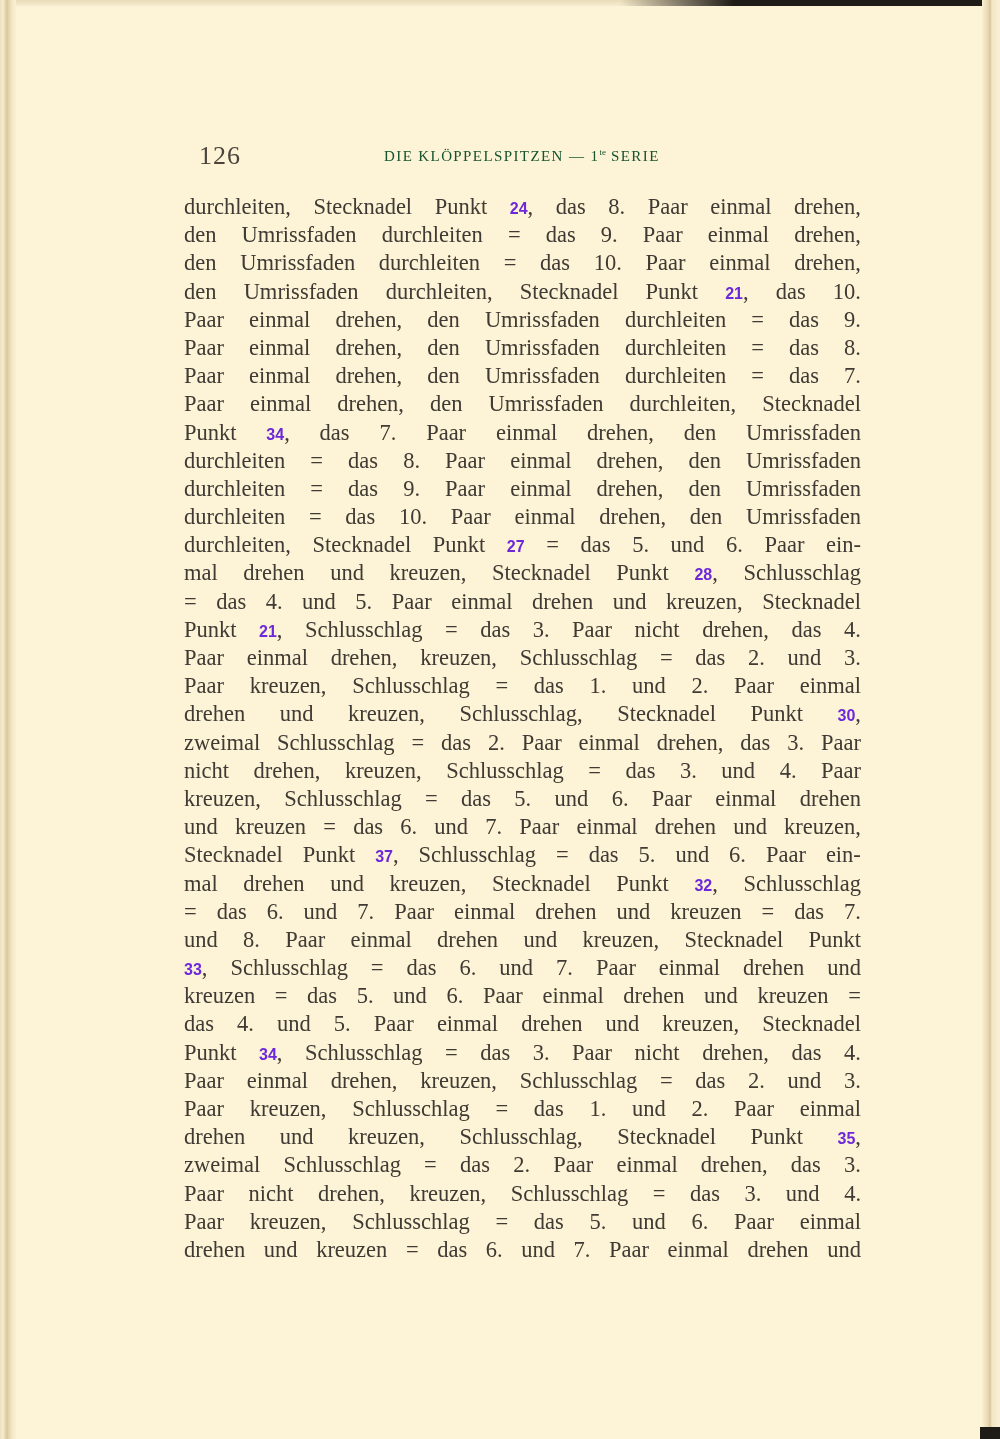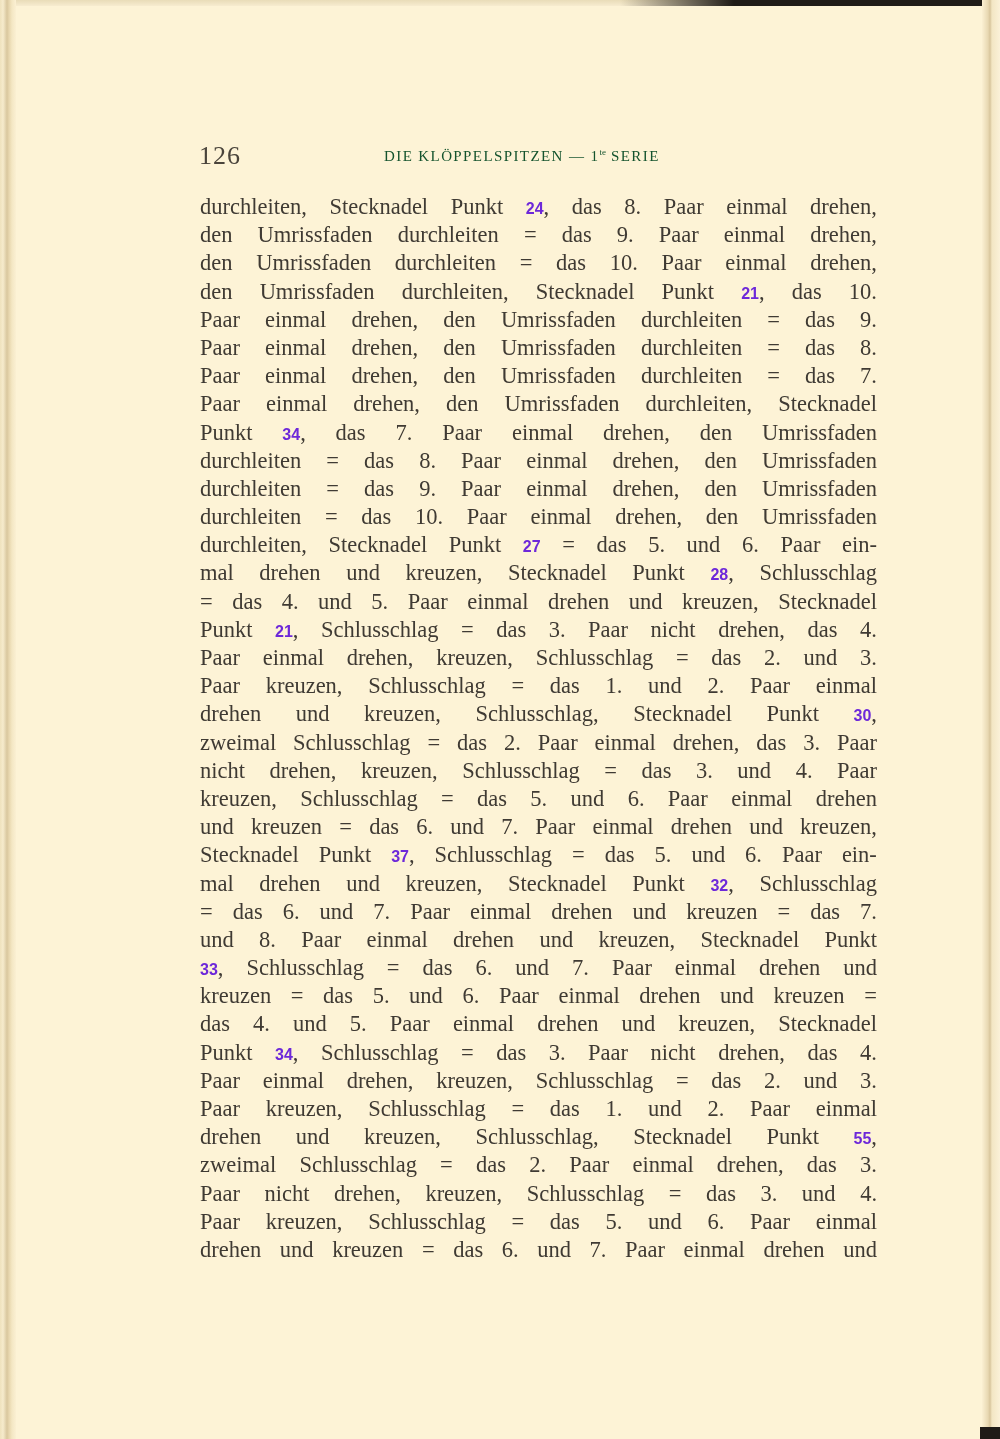--- a/index.html
+++ b/index.html
@@ -15,21 +15,21 @@
       background: linear-gradient(to right, rgba(40,35,30,0), #1f1b17 30%); }
     .left-edge { position: absolute; left: 0; top: 0; bottom: 0; width: 16px;
       background: linear-gradient(to right, #efe2bd 0, #f6ebcc 3px, #d9c79e 7px, #e7d6ad 9px, #f4e7c4 12px, #fbf0d3 16px); }
     .right-edge { position: absolute; right: 0; top: 0; bottom: 0; width: 18px;
       background: linear-gradient(to right, #fbf0d3 0, #e8d8b2 6px, #d8c59c 8px, #f3e6c4 10px, #fbf1d8 18px); }
     .bottom-dark { position: absolute; right: 0; bottom: 0; width: 20px; height: 12px; background: #1f1b17; }
     .header { position: absolute; top: 141px; left: 199px; width: 680px; height: 36px; }
     .page-number { position: absolute; left: 0; top: 0; font-size: 26px; letter-spacing: 1px; color: #4a443b; }
     .running-head { position: absolute; left: 185px; top: 6px; font-size: 15px; letter-spacing: 1.4px; color: #14532d; }
     .running-head sup { font-size: 9px; letter-spacing: 0; }
-    .body-text { position: absolute; top: 193px; left: 200px; width: 677px; }
+    .body-text { position: absolute; top: 193px; left: 184px; width: 677px; }
     .line {
       height: 28.2px; line-height: 28.2px; font-size: 22.5px;
       text-align: justify; text-align-last: justify; white-space: nowrap;
       display: flex; justify-content: space-between;
     }
     .line .w { white-space: pre; }
     .line .b { font-family: "Liberation Sans", "DejaVu Sans", sans-serif; font-weight: bold; font-size: 16px; color: #6d28d9; }
   </style>
 </head>
 <body>
@@ -433,21 +433,21 @@
       <span class="w">Paar</span>
       <span class="w">einmal</span>
     </div>
     <div class="line">
       <span class="w">drehen</span>
       <span class="w">und</span>
       <span class="w">kreuzen,</span>
       <span class="w">Schlusschlag,</span>
       <span class="w">Stecknadel</span>
       <span class="w">Punkt</span>
-      <span class="w"><span class="b">55</span>,</span>
+      <span class="w"><span class="b">35</span>,</span>
     </div>
     <div class="line">
       <span class="w">zweimal</span>
       <span class="w">Schlusschlag</span>
       <span class="w">=</span>
       <span class="w">das</span>
       <span class="w">2.</span>
       <span class="w">Paar</span>
       <span class="w">einmal</span>
       <span class="w">drehen,</span>

